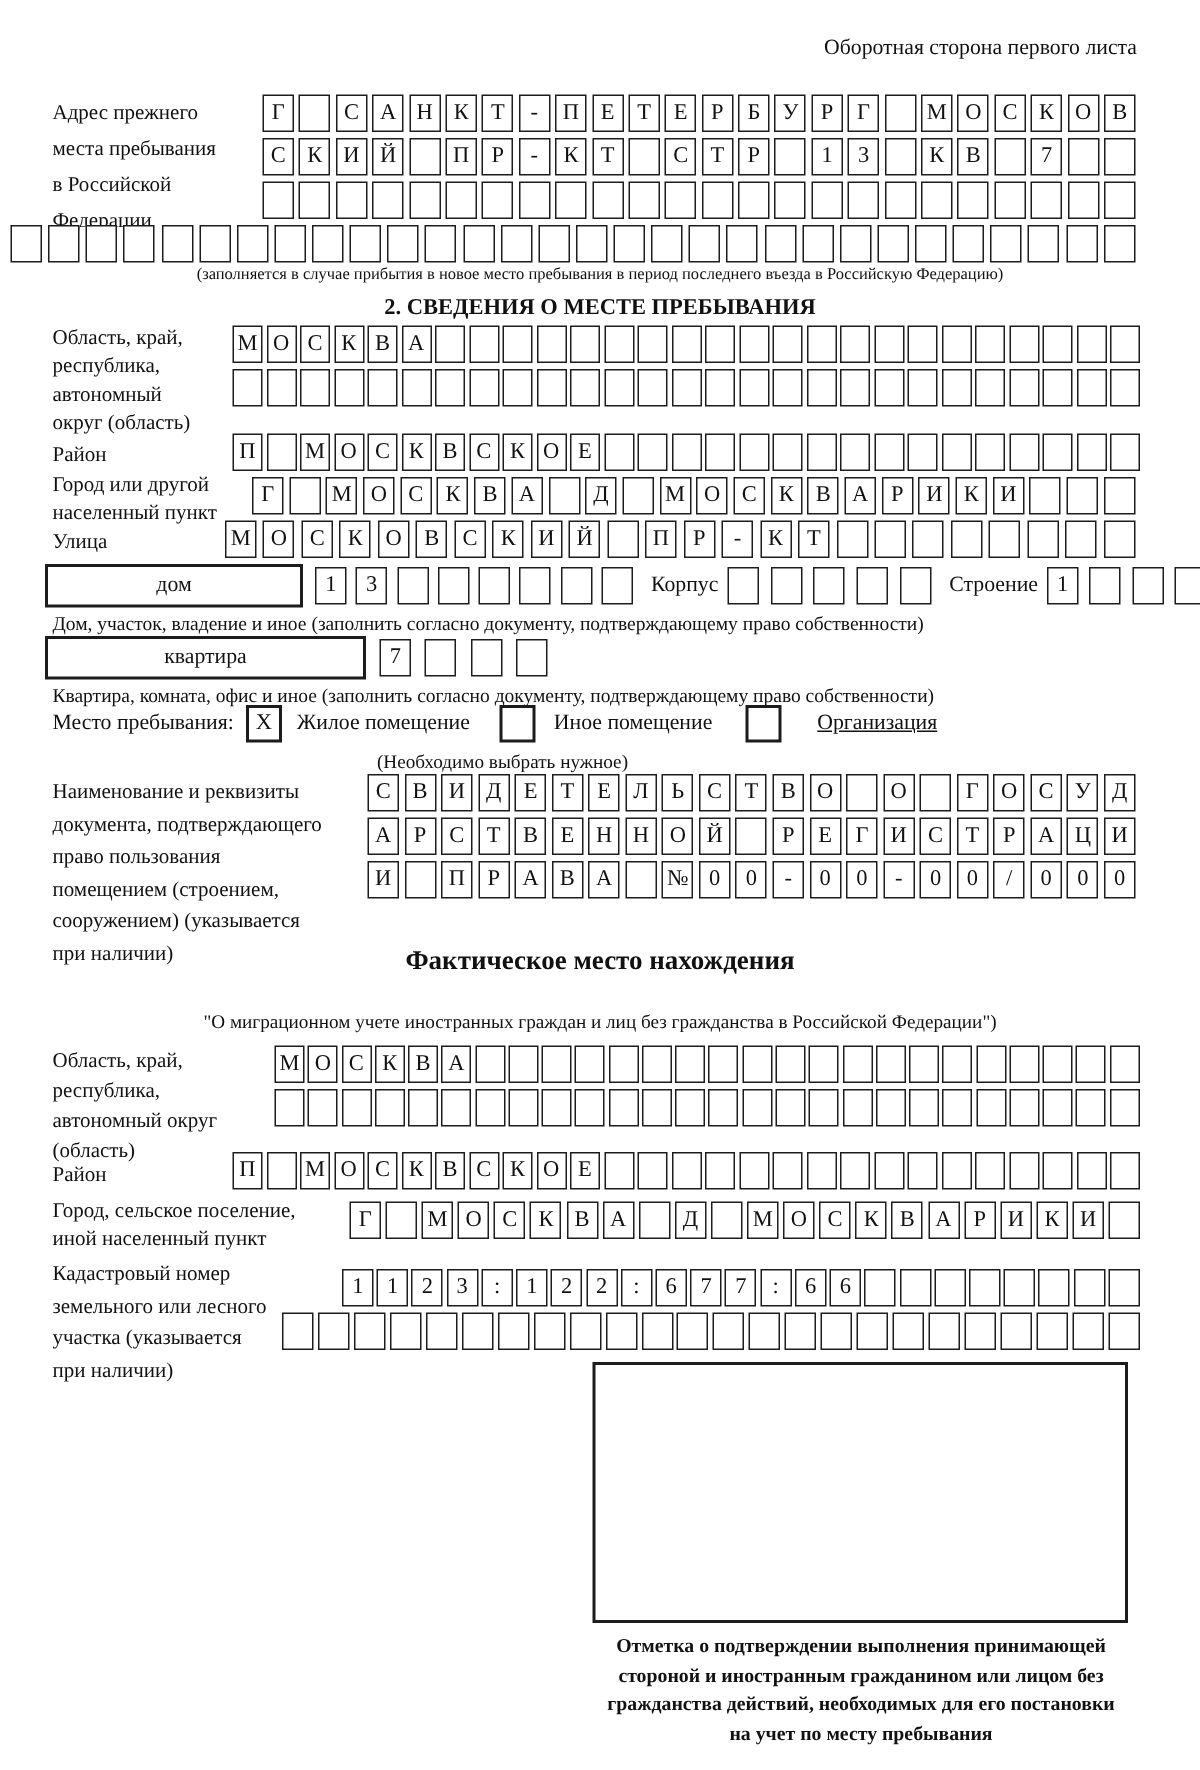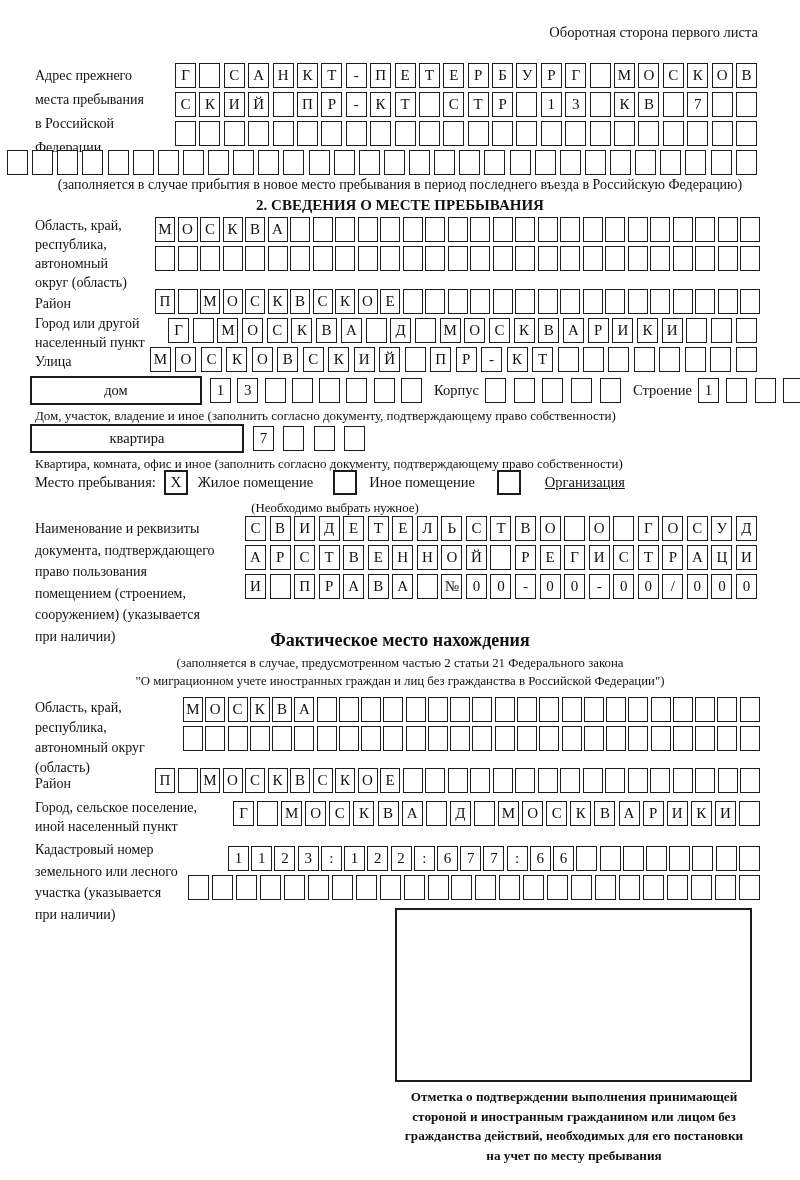--- a/index.html
+++ b/index.html
@@ -12,21 +12,21 @@
   .lbl { font-size:14px; line-height:19px; white-space:pre-line; }
   .lbl-lh21 { line-height:21.5px; }
   .lbl-lh20 { line-height:20px; }
   .cells { display:flex; justify-content:space-between; }
   .cell {
     width:21px; height:25px; border:1.5px solid #1c1c1c; background:#fff;
     display:flex; align-items:center; justify-content:center;
     font-size:15px; line-height:1; flex:none;
   }
   .tight .cell { width:20px; }
-  .caption-center { width:800px; text-align:center; font-size:14px; }
+  .caption-center { width:800px; text-align:center; font-size:11px; }
   .caption-left { font-size:13px; }
   .title { width:800px; text-align:center; font-weight:bold; }
   .flexrow { display:flex; align-items:center; }
   .wide-box {
     border:2px solid #1c1c1c; height:29px; display:flex;
     align-items:center; justify-content:center; font-size:14.5px; flex:none;
   }
   .inline-lbl { font-size:14.5px; flex:none; }
   .checkbox {
     width:24px; height:25px; border:2px solid #1c1c1c; flex:none;
@@ -436,21 +436,20 @@
       <div class="cell">-</div>
       <div class="cell">0</div>
       <div class="cell">0</div>
       <div class="cell">/</div>
       <div class="cell">0</div>
       <div class="cell">0</div>
       <div class="cell">0</div>
     </div>
 
   <div class="abs title" style="top:630px; font-size:18px;">Фактическое место нахождения</div>
-  <div class="abs caption-center" style="top:656px; font-size:12.8px;">(заполняется в случае, предусмотренном частью 2 статьи 21 Федерального закона</div>
   <div class="abs caption-center" style="top:674px; font-size:12.8px;">"О миграционном учете иностранных граждан и лиц без гражданства в Российской Федерации")</div>
 
   <div class="abs lbl lbl-lh20" style="left:35px; top:698px; width:145px;">Область, край,
 республика,
 автономный округ
 (область)</div>
   <div class="abs cells tight" style="left:183px; top:697px; width:577px;">
       <div class="cell">М</div>
       <div class="cell">О</div>
       <div class="cell">С</div>

